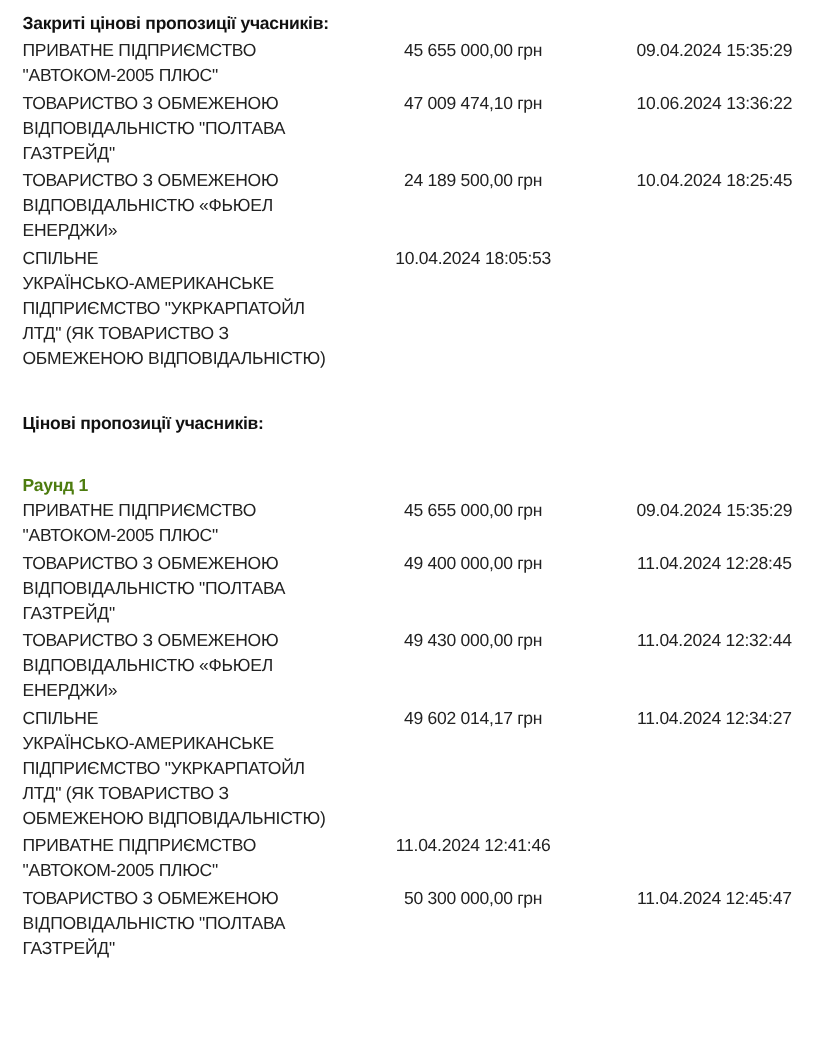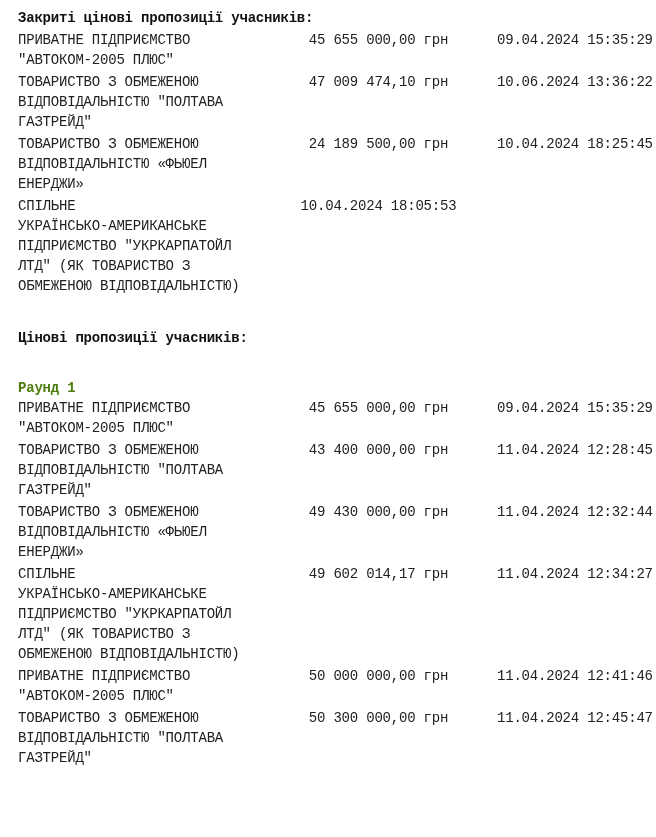--- a/index.html
+++ b/index.html
@@ -12,21 +12,20 @@
     height: 837px;
     overflow: hidden;
     font-family: "Liberation Sans", "DejaVu Sans", sans-serif;
     font-size: 14px;
     color: #212121;
     letter-spacing: -0.2px;
   }
   .doc {
     padding: 8px 10px 0 18px;
     box-sizing: border-box;
-    font-family: Liberation Mono, monospace;
   }
   .section-title {
     font-weight: bold;
     color: #111111;
     line-height: 20px;
     margin: 0 0 2px 0;
   }
   .section-title.gap-large { margin-top: 32px; }
   .round-title {
     font-weight: bold;
@@ -97,21 +96,21 @@
     <div class="bid-row">
       <div class="cell participant">ПРИВАТНЕ ПІДПРИЄМСТВО
 "АВТОКОМ-2005 ПЛЮС"</div>
       <div class="cell price">45 655 000,00 грн</div>
       <div class="cell timestamp">09.04.2024 15:35:29</div>
     </div>
     <div class="bid-row">
       <div class="cell participant">ТОВАРИСТВО З ОБМЕЖЕНОЮ
 ВІДПОВІДАЛЬНІСТЮ "ПОЛТАВА
 ГАЗТРЕЙД"</div>
-      <div class="cell price">43 400 000,00 грн</div>
+      <div class="cell price">49 400 000,00 грн</div>
       <div class="cell timestamp">11.04.2024 12:28:45</div>
     </div>
     <div class="bid-row">
       <div class="cell participant">ТОВАРИСТВО З ОБМЕЖЕНОЮ
 ВІДПОВІДАЛЬНІСТЮ «ФЬЮЕЛ
 ЕНЕРДЖИ»</div>
       <div class="cell price">49 430 000,00 грн</div>
       <div class="cell timestamp">11.04.2024 12:32:44</div>
     </div>
     <div class="bid-row">
@@ -123,21 +122,20 @@
       <div class="cell price">49 602 014,17 грн</div>
       <div class="cell timestamp">11.04.2024 12:34:27</div>
     </div>
   </div>
 
 
   <div>
     <div class="bid-row">
       <div class="cell participant">ПРИВАТНЕ ПІДПРИЄМСТВО
 "АВТОКОМ-2005 ПЛЮС"</div>
-      <div class="cell price">50 000 000,00 грн</div>
       <div class="cell timestamp">11.04.2024 12:41:46</div>
     </div>
     <div class="bid-row">
       <div class="cell participant">ТОВАРИСТВО З ОБМЕЖЕНОЮ
 ВІДПОВІДАЛЬНІСТЮ "ПОЛТАВА
 ГАЗТРЕЙД"</div>
       <div class="cell price">50 300 000,00 грн</div>
       <div class="cell timestamp">11.04.2024 12:45:47</div>
     </div>
   </div>

